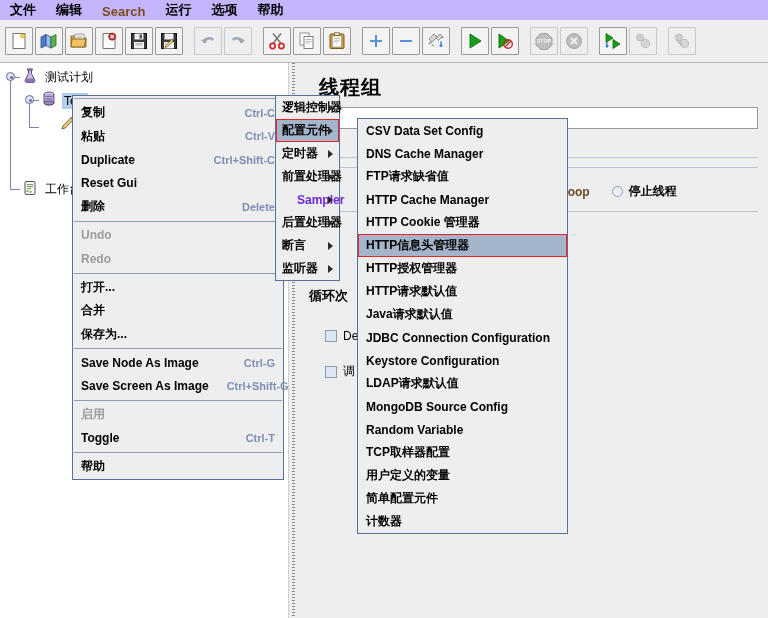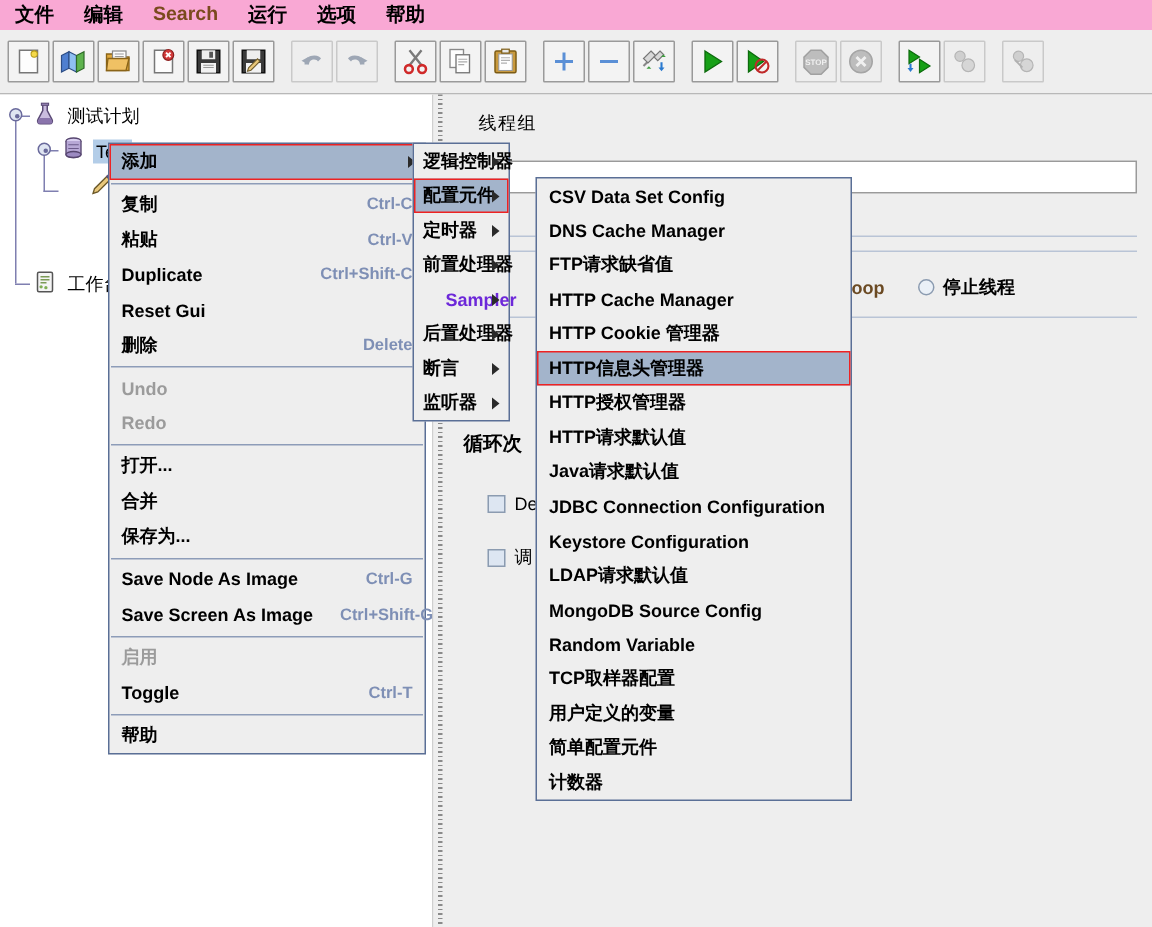--- a/index.html
+++ b/index.html
@@ -8,22 +8,22 @@
     font-family:"Liberation Sans","DejaVu Sans",sans-serif;
     font-size:12px;
     background:#eeeeee;
     color:#000;
     position:relative;
     -webkit-font-smoothing:none;
   }
   
   #menubar{
     position:absolute;left:0;top:0;width:768px;height:20px;
-    background:#f9a8d4;
-    display:flex;align-items:flex-start;
+    background:#c4b5fd;
+    display:flex;align-items:flex-end;
   }
   #menubar .mi{
     font-size:13px;font-weight:bold;
     padding:1px 9px;margin:0 1px;
     white-space:nowrap;cursor:default;
   }
   #menubar .mi.mnemonic{color:#7a4a1e;}
 
   
   #toolbar{
@@ -71,21 +71,21 @@
   .tlabel{padding:1px 2px;}
   .tlabel.sel{background:#b3cde8;}
   .tconn{position:absolute;background:#7f7fb0;}
   .thandle{
     position:absolute;width:9px;height:9px;border-radius:50%;
     border:1px solid #6a6a9c;background:#dfe5f2;box-sizing:border-box;
   }
   .thandle:after{content:"";position:absolute;left:3px;top:3px;width:3px;height:3px;background:#6a6a9c;border-radius:50%;}
 
   
-  #rp-title{position:absolute;left:20px;top:11px;font-size:12px;font-weight:normal;letter-spacing:1px;}
+  #rp-title{position:absolute;left:20px;top:11px;font-size:20px;font-weight:bold;letter-spacing:1px;}
   #rp-namebox{
     position:absolute;left:10px;top:44px;width:449px;height:22px;
     background:#ffffff;border:1px solid #9a9a9a;box-sizing:border-box;
     font-size:12px;padding:3px 4px;color:#444;
   }
   #rp-line1{position:absolute;left:10px;top:74px;width:449px;height:20px;border-bottom:1px solid #b9c4d6;}
   #rp-line2{position:absolute;left:10px;top:104px;width:449px;height:1px;background:#b9c4d6;}
   #rp-actionrow{position:absolute;left:170px;top:120px;display:flex;align-items:center;white-space:nowrap;font-size:12px;}
   #rp-actionrow .lbl{font-weight:bold;color:#6b4a23;}
   .radio{
@@ -420,24 +420,20 @@
     <span class="cbox"></span>
     <span>De</span>
   </div>
   <div class="cbrow" style="top:300px;">
     <span class="cbox"></span>
     <span>调</span>
   </div>
 </div>
 
 <div class="popup" id="menu-main">
-    <div class="row sel boxed">
-      <span class="txt">添加</span>
-      <span class="arrow"></span>
-    </div>
     <div class="sep"></div>
     <div class="row">
       <span class="txt">复制</span>
       <span class="accel">Ctrl-C</span>
     </div>
     <div class="row">
       <span class="txt">粘贴</span>
       <span class="accel">Ctrl-V</span>
     </div>
     <div class="row">

